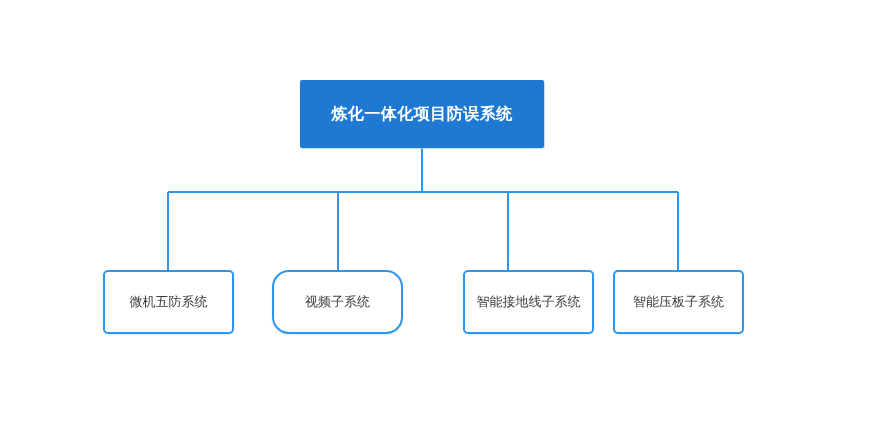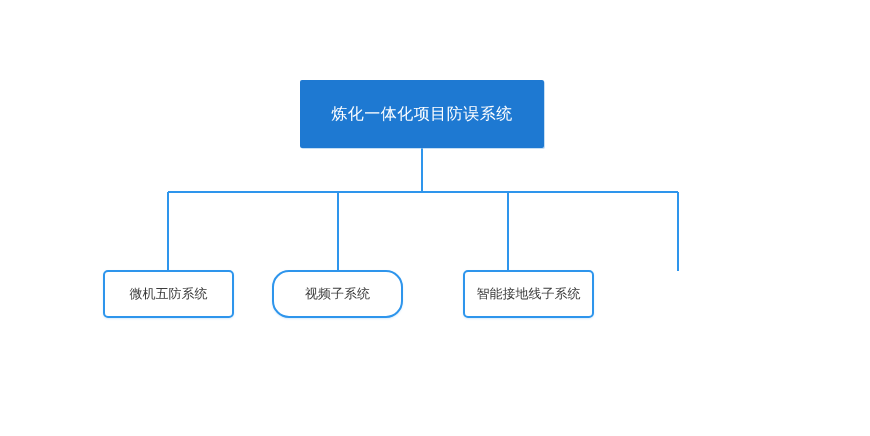--- a/index.html
+++ b/index.html
@@ -43,29 +43,29 @@
     text-align: center;
   }
   .node.root {
     left: 300px;
     top: 80px;
     width: 244px;
     height: 68px;
     background: var(--root-fill);
     color: var(--root-text);
     font-size: 16px;
-    font-weight: normal;
+    font-weight: bold;
     border-radius: 2px;
     box-shadow: 1px 1px 0 rgba(150, 195, 235, 0.55);
     letter-spacing: 0.5px;
   }
   .node.child {
     top: 270px;
     width: 131px;
-    height: 48px;
+    height: 64px;
     background: var(--child-fill);
     border: 2px solid var(--child-border);
     border-radius: 5px;
     color: var(--child-text);
     font-size: 13px;
     box-shadow: 0 1px 2px rgba(46, 149, 236, 0.18);
   }
   .node.c1 { left: 103px; }
   .node.c2 { left: 272px; border-radius: 17px; }
   .node.c3 { left: 463px; }
@@ -95,14 +95,17 @@
   </div>
 
   <div class="node child c2">
     <span class="label">视频子系统</span>
   </div>
 
   <div class="node child c3">
     <span class="label">智能接地线子系统</span>
   </div>
 
+  <div class="node child c4">
+    <span class="label">智能压板子系统</span>
+  </div>
 
 </div>
 
 </body></html>

